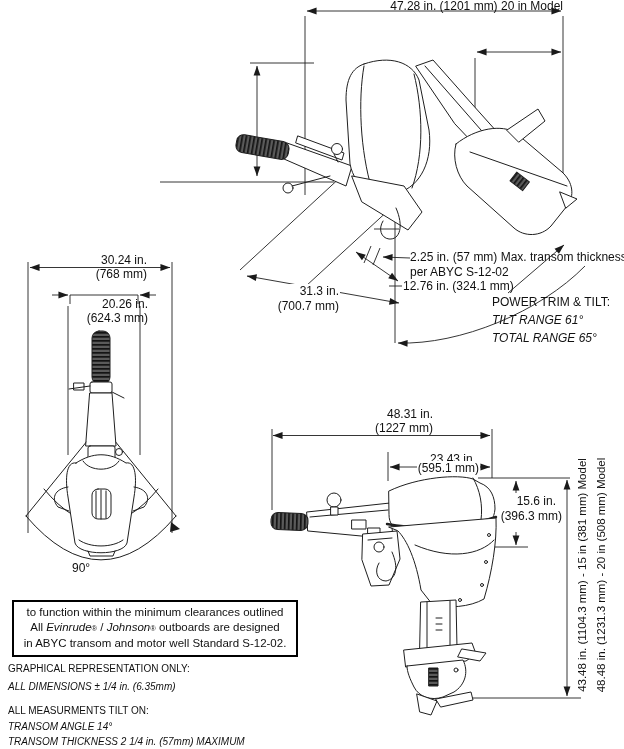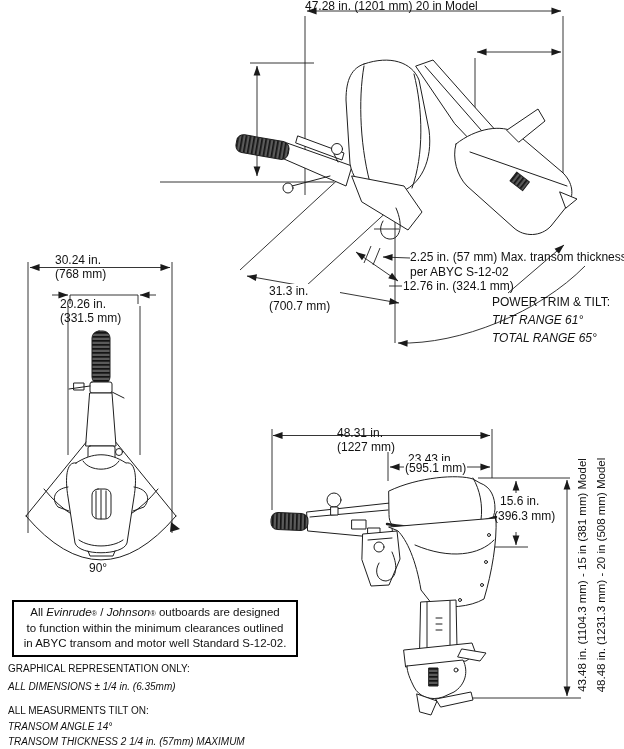--- a/index.html
+++ b/index.html
@@ -4,21 +4,21 @@
 <style>
   html,body{margin:0;padding:0;background:#fff}
   #canvas{position:relative;width:624px;height:749px;background:#fff;overflow:hidden;
           font-family:"Liberation Sans",sans-serif;color:#111}
   svg.art{position:absolute;left:0;top:0}
   .dim{stroke:#1f1f1f;stroke-width:0.9;fill:none}
   .dwg{stroke:#1f1f1f;stroke-width:1;fill:none;stroke-linejoin:round;stroke-linecap:round}
   .wf{fill:#fff}
   .thick{stroke-width:2.4}
   .lbl{position:absolute;font-size:12px;line-height:14px;white-space:nowrap;color:#111}
-  .ctr{text-align:left}
+  .ctr{text-align:right}
   .bg{background:#fff;padding:0 1px}
   .b{font-weight:normal}
   .i{font-style:italic}
   .lh15{line-height:15px}
   .vert{position:absolute;left:592px;top:575px;transform:translate(-50%,-50%) rotate(-90deg);
         font-size:11.5px;line-height:19px;text-align:center;white-space:nowrap}
   .notebox{position:absolute;left:12px;top:600px;width:278px;border:2px solid #000;
            padding:3px 2px 4px;font-size:11.5px;line-height:15px;text-align:center;background:#fff}
   .reg{font-size:7.5px}
   .foot{position:absolute;left:8px;font-size:10px;line-height:14px;white-space:nowrap}
@@ -186,40 +186,40 @@
   <div class="lbl b" style="left:492px;top:295px">POWER TRIM &amp; TILT:</div>
   <div class="lbl i" style="left:492px;top:313px">TILT RANGE 61°</div>
   <div class="lbl i" style="left:492px;top:331px">TOTAL RANGE 65°</div>
 
   <div class="lbl ctr" style="left:55px;top:253px;width:92px">
     <div>30.24 in.</div>
     <div>(768 mm)</div>
   </div>
   <div class="lbl ctr" style="left:60px;top:297px;width:88px">
     <div>20.26 in.</div>
-    <div>(331.5 mm)</div>
-  </div>
-  <div class="lbl" style="left:89px;top:561px">90°</div>
-
-  <div class="lbl ctr" style="left:337px;top:426px;width:96px">
+    <div>(624.3 mm)</div>
+  </div>
+  <div class="lbl" style="left:72px;top:561px">90°</div>
+
+  <div class="lbl ctr" style="left:337px;top:407px;width:96px">
     <div>48.31 in.</div>
     <div>(1227 mm)</div>
   </div>
   <div class="lbl ctr" style="left:408px;top:452px;width:68px">23.43 in.</div>
   <div class="lbl ctr" style="left:404px;top:461px;width:76px"><span class="bg">(595.1 mm)</span></div>
   <div class="lbl ctr" style="left:500px;top:494px;width:56px">15.6 in.</div>
   <div class="lbl ctr" style="left:494px;top:509px;width:68px">(396.3 mm)</div>
   <div class="vert">
     <div>43.48 in. (1104.3 mm) - 15 in (381 mm) Model</div>
     <div>48.48 in. (1231.3 mm) - 20 in (508 mm) Model</div>
   </div>
 
   <div class="notebox">
+    <div>to function within the minimum clearances outlined</div>
     <div><span>All </span><i>Evinrude</i><span class="reg">®</span><span> / </span><i>Johnson</i><span class="reg">®</span><span> outboards are designed</span></div>
-    <div>to function within the minimum clearances outlined</div>
     <div>in ABYC transom and motor well Standard S-12-02.</div>
   </div>
   <div class="foot b" style="top:662px">GRAPHICAL REPRESENTATION ONLY:</div>
   <div class="foot i" style="top:680px">ALL DIMENSIONS ± 1/4 in. (6.35mm)</div>
   <div class="foot b" style="top:704px">ALL MEASURMENTS TILT ON:</div>
   <div class="foot i" style="top:720px">TRANSOM ANGLE 14°</div>
   <div class="foot i" style="top:735px">TRANSOM THICKNESS 2 1/4 in. (57mm) MAXIMUM</div>
 
 </div>
 

